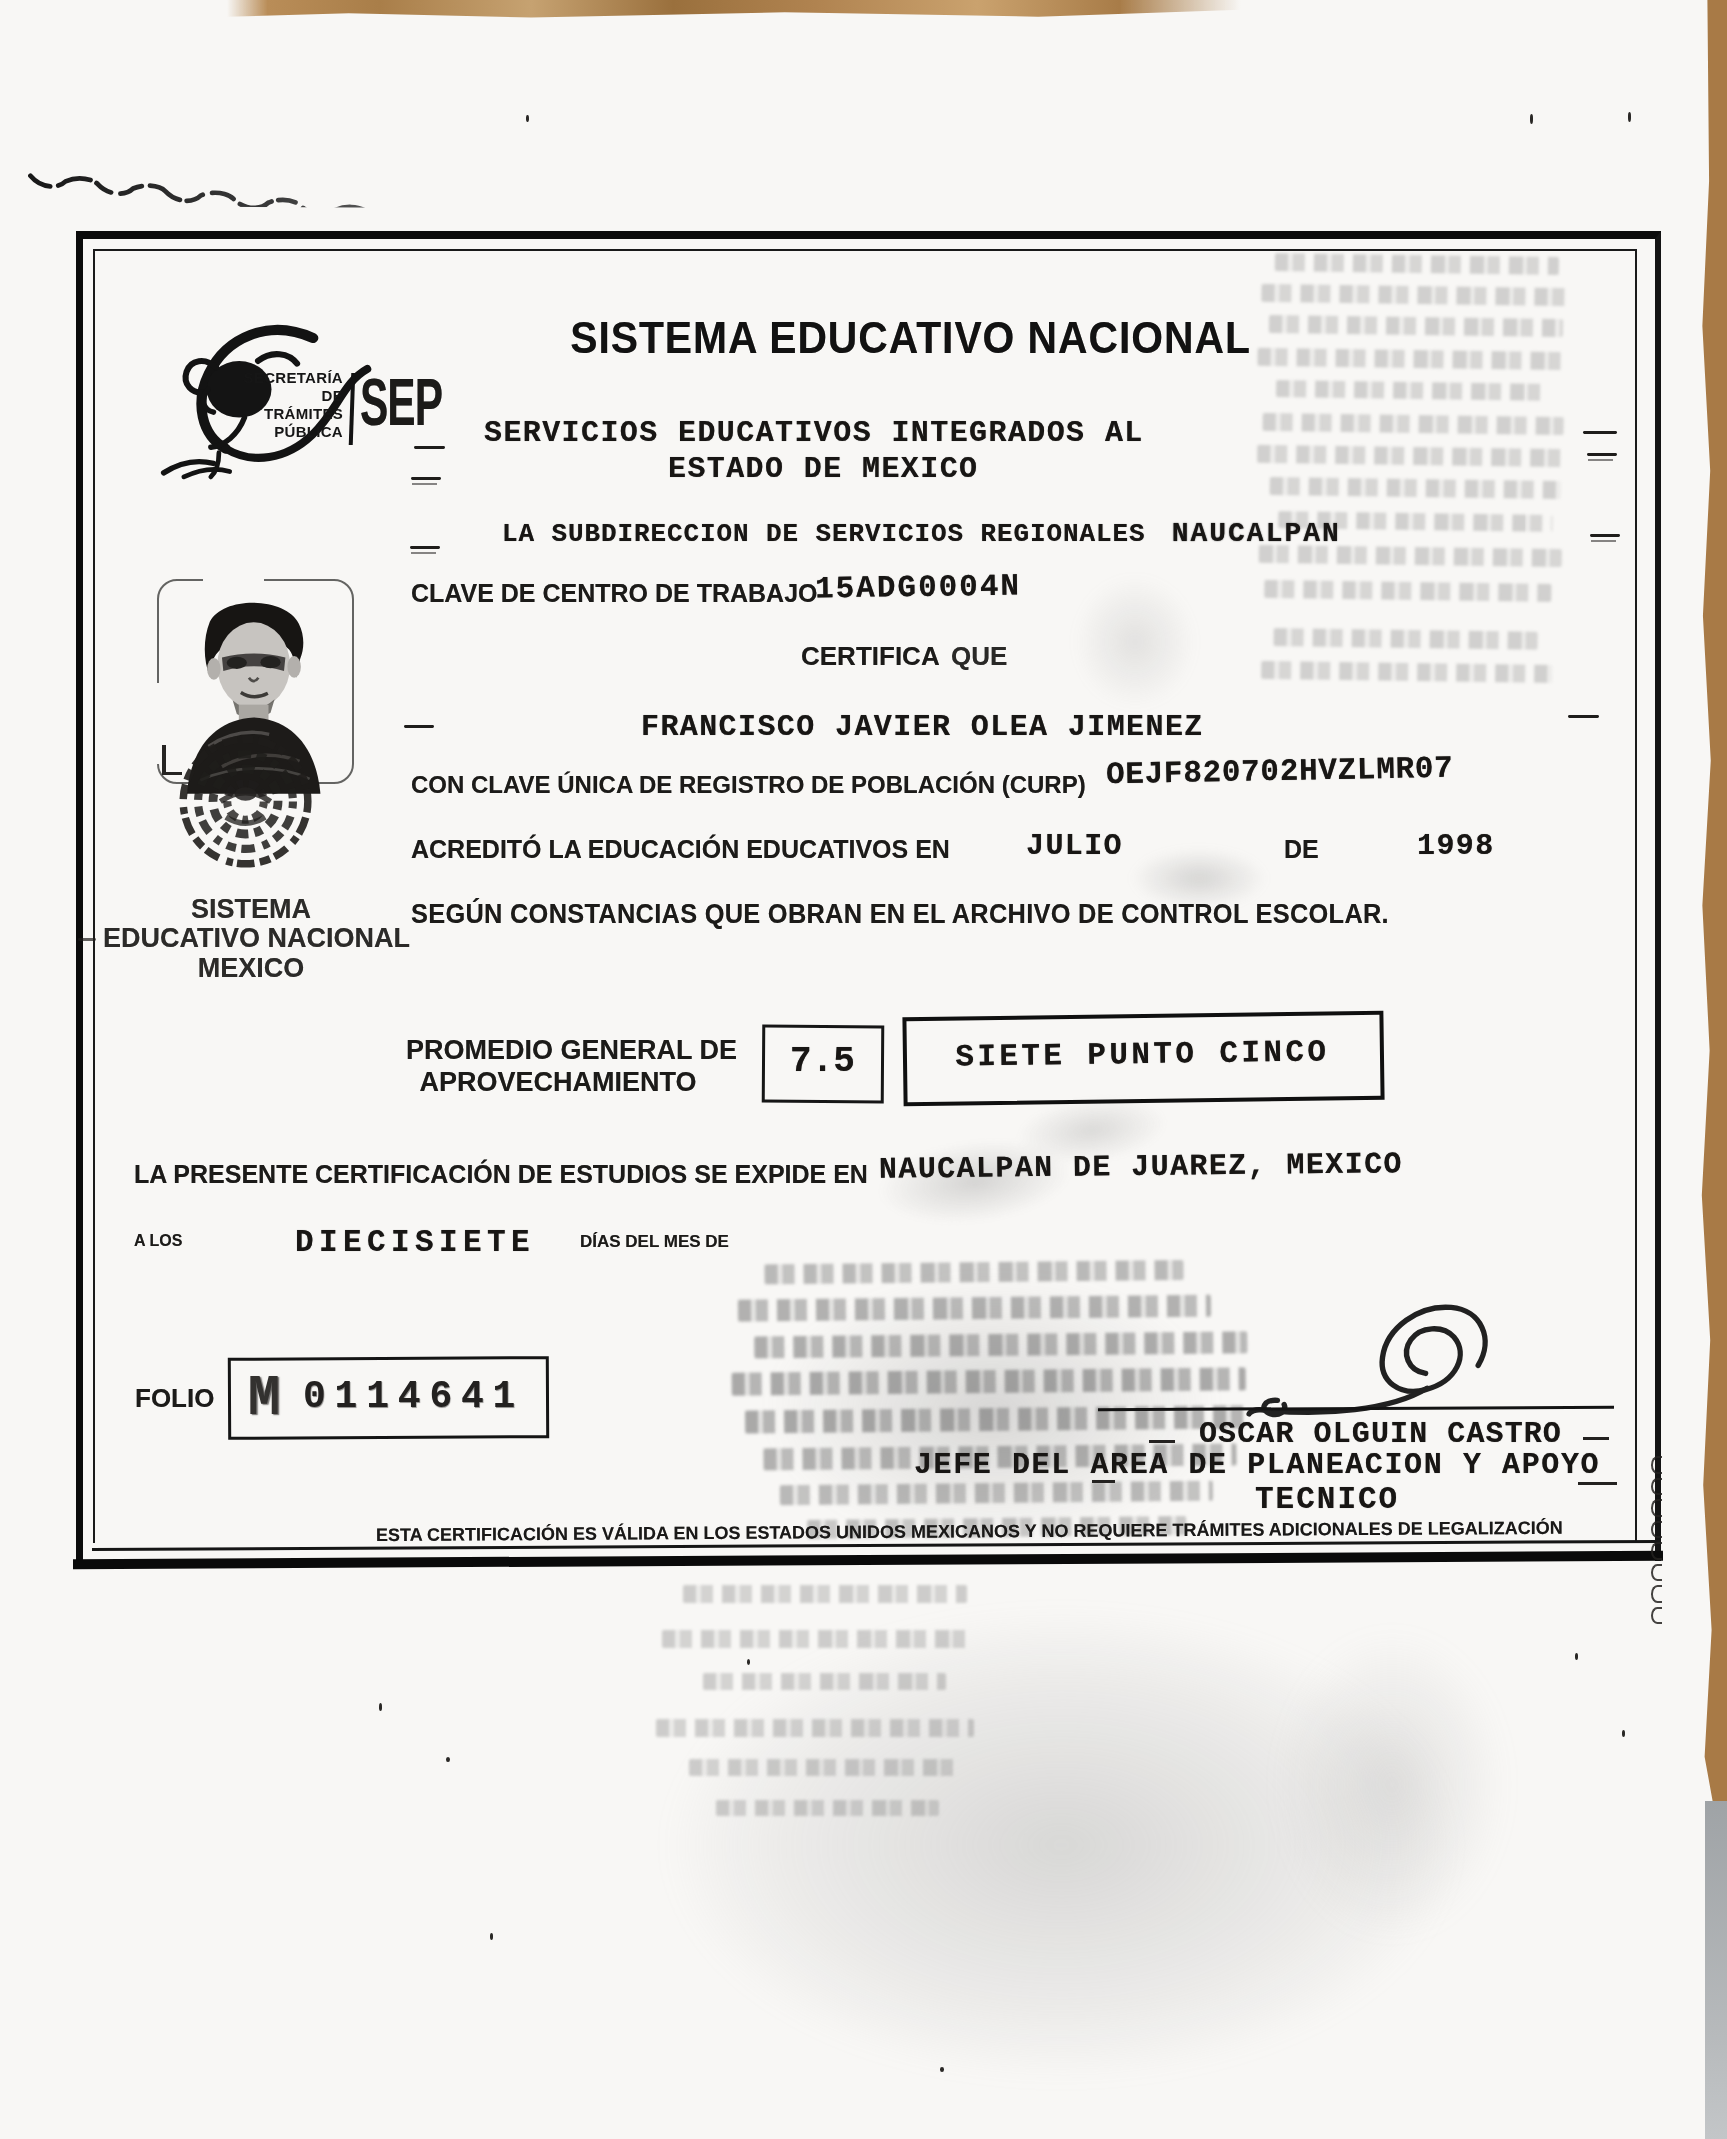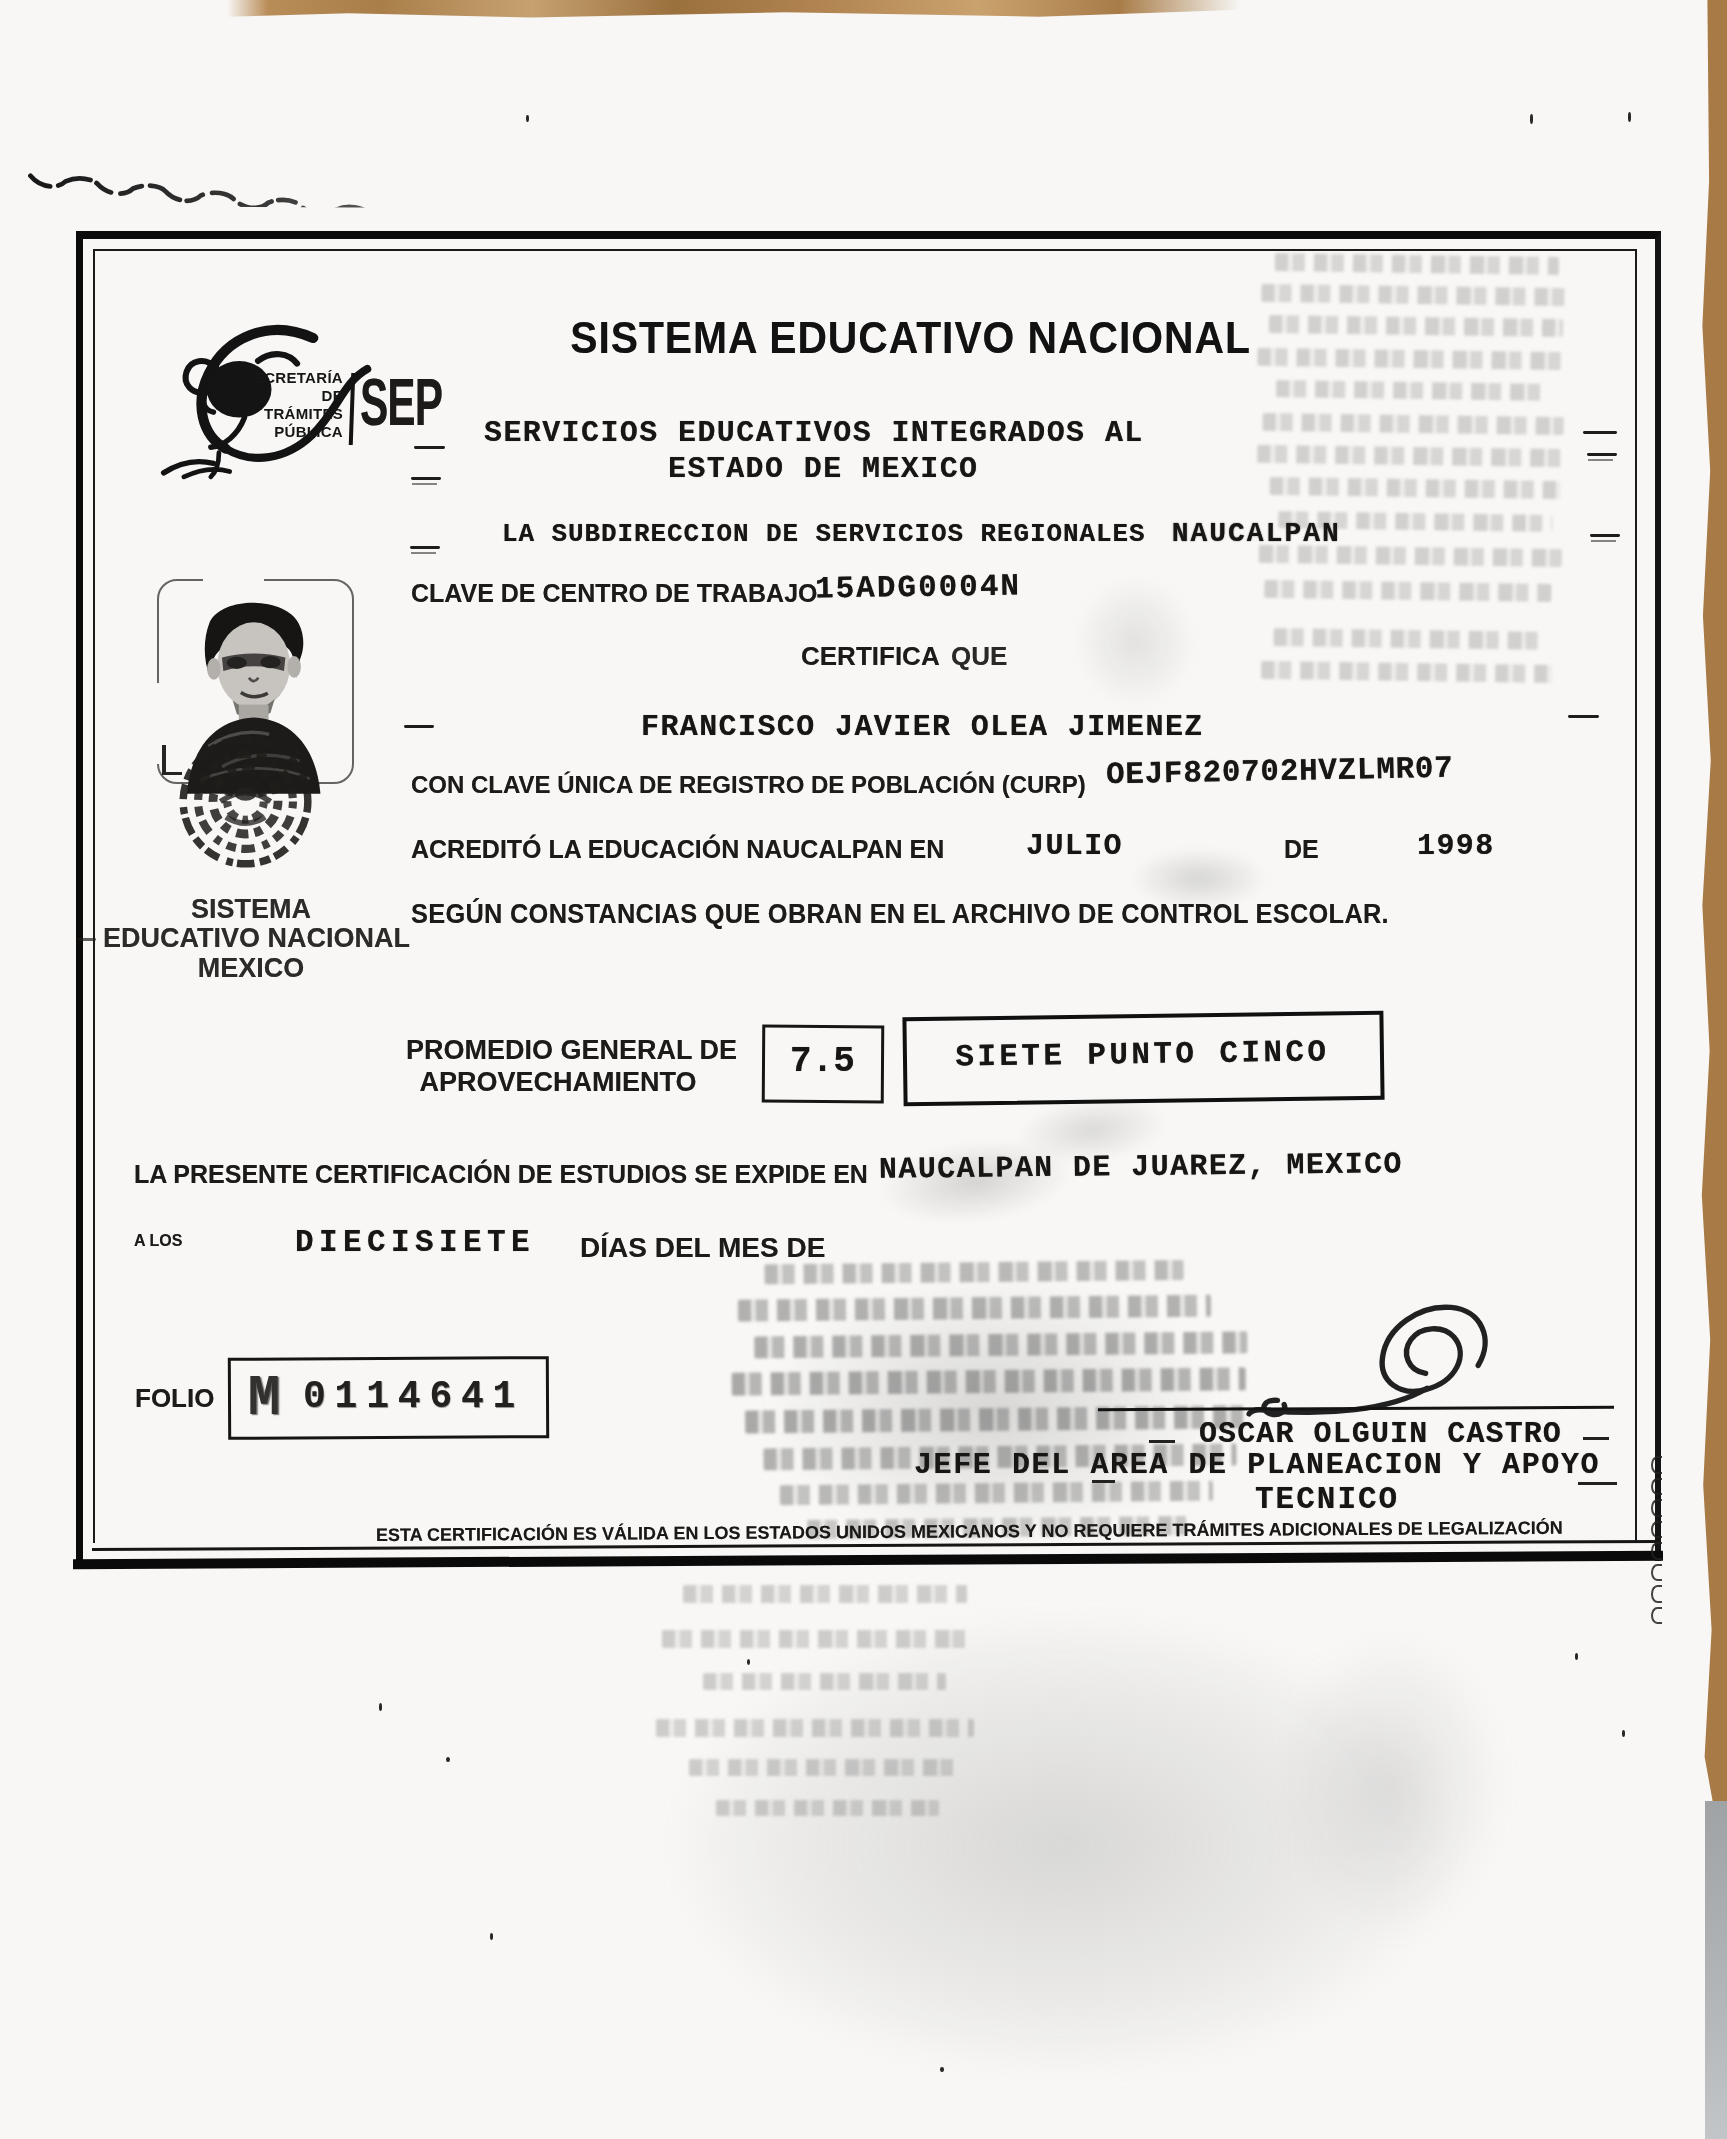--- a/index.html
+++ b/index.html
@@ -174,21 +174,21 @@
 
   <div class="abs mono" style="left:641px;top:710px;font-size:30px;letter-spacing:1.4px;">FRANCISCO JAVIER OLEA JIMENEZ</div>
   <div class="dash" style="left:404px;top:725px;width:30px;"></div>
   <div class="dash" style="left:1568px;top:715px;width:31px;"></div>
 
   <div class="abs cond" style="left:411px;top:771px;font-size:24px;">CON CLAVE ÚNICA DE REGISTRO DE POBLACIÓN (CURP)</div>
   <div class="abs mono" style="left:1106px;top:754px;font-size:31px;letter-spacing:0.7px;transform:rotate(-1.1deg);">OEJF820702HVZLMR07</div>
 
   <div class="abs cond" style="left:411px;top:835px;font-size:25px;">
     <span style="font-weight:600;">ACREDITÓ LA </span>
-    <span style="font-weight:800;">EDUCACIÓN NAUCALPAN</span>
+    <span style="font-weight:800;">EDUCACIÓN EDUCATIVOS</span>
     <span style="font-weight:600;"> EN</span>
   </div>
   <div class="abs mono" style="left:1026px;top:829px;font-size:30px;letter-spacing:1.4px;">JULIO</div>
   <div class="abs cond" style="left:1284px;top:835px;font-size:25px;">DE</div>
   <div class="abs mono" style="left:1417px;top:829px;font-size:30px;letter-spacing:1.4px;">1998</div>
 
   <div class="abs cond" style="left:411px;top:899px;font-size:27px;font-weight:700;letter-spacing:0.3px;transform:scale(.94,1);transform-origin:left top;">SEGÚN CONSTANCIAS QUE OBRAN EN EL ARCHIVO DE CONTROL ESCOLAR.</div>
 
   <div class="abs" style="left:157px;top:579px;width:193px;height:201px;border:2.7px solid #4a4a48;border-radius:20px;opacity:.85;"></div>
   <div class="abs" style="left:153px;top:683px;width:10.8px;height:81px;background:#f8f7f5;"></div>
@@ -237,21 +237,21 @@
 
   <div class="abs cond" style="left:134px;top:1160px;font-size:25px;">
     <span style="font-weight:600;">LA PRESENTE </span>
     <span style="font-weight:800;">CERTIFICACIÓN DE ESTUDIOS</span>
     <span style="font-weight:600;"> SE EXPIDE EN</span>
   </div>
   <div class="abs mono" style="left:879px;top:1150px;font-size:30px;letter-spacing:1.4px;transform:rotate(-.6deg);">NAUCALPAN DE JUAREZ, MEXICO</div>
 
   <div class="abs cond" style="left:134px;top:1232px;font-size:16px;font-weight:600;">A LOS</div>
   <div class="abs mono" style="left:295px;top:1225px;font-size:31px;letter-spacing:5.4px;">DIECISIETE</div>
-  <div class="abs cond" style="left:580px;top:1232px;font-size:28px;font-weight:600;">DÍAS DEL MES DE</div>
+  <div class="abs cond" style="left:580px;top:1232px;font-size:17px;font-weight:600;">DÍAS DEL MES DE</div>
 
   <div class="abs cond" style="left:135px;top:1383px;font-size:26px;font-weight:800;">FOLIO</div>
   <div class="abs" style="left:228px;top:1357px;width:315px;height:76px;border:3.4px solid #151515;transform:rotate(-.3deg);"></div>
   <div class="abs" style="left:247px;top:1367px;font-family:'Liberation Mono','DejaVu Sans Mono',monospace;font-weight:700;
               font-size:57px;color:#33312f;transform:scale(.95,1);filter:blur(0.5px);text-shadow:1.4px 0.7px 1.4px rgba(45,43,41,.7);">M</div>
   <div class="abs mono" style="left:303px;top:1375px;font-size:38px;letter-spacing:8.8px;color:#232120;filter:blur(0.3px);
               text-shadow:0.7px 1.4px 0.7px rgba(50,48,46,.5);">0114641</div>
 
   <svg class="abs" style="left:1230px;top:1298px;width:270px;height:128px;" viewBox="0 0 400 190">
     <g fill="none" stroke="#111" stroke-width="8" stroke-linecap="round" opacity=".93">

